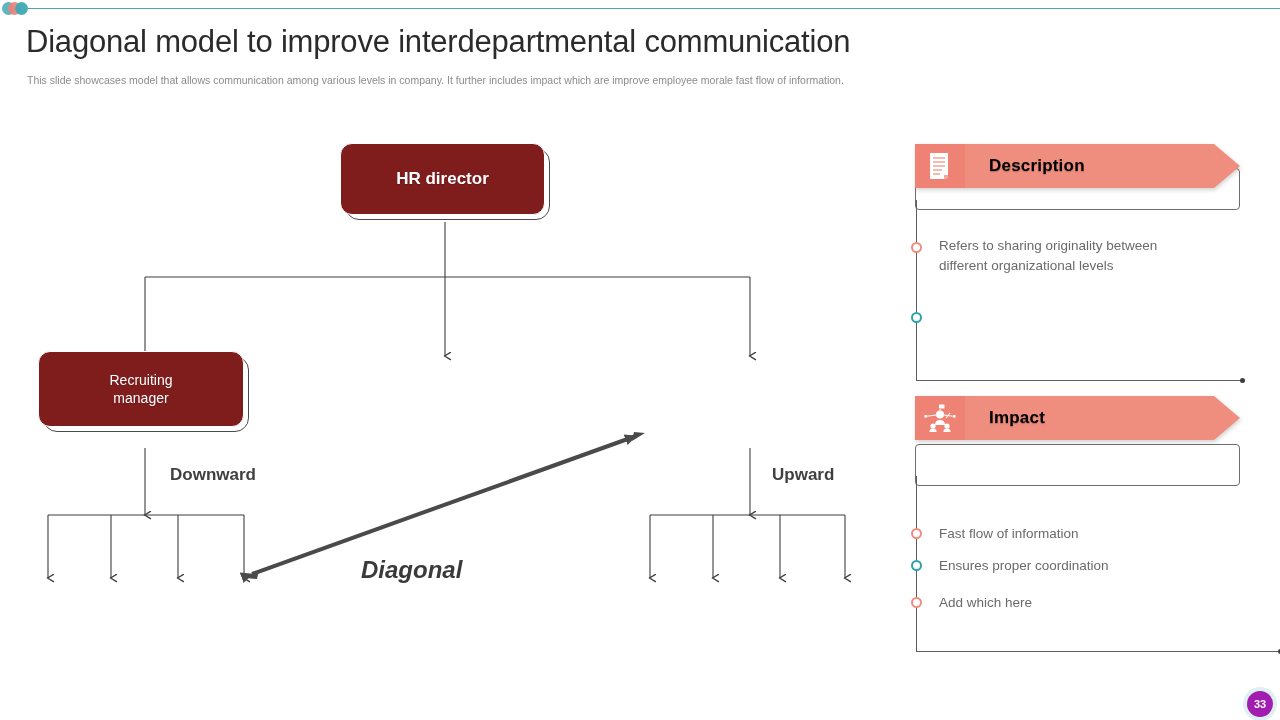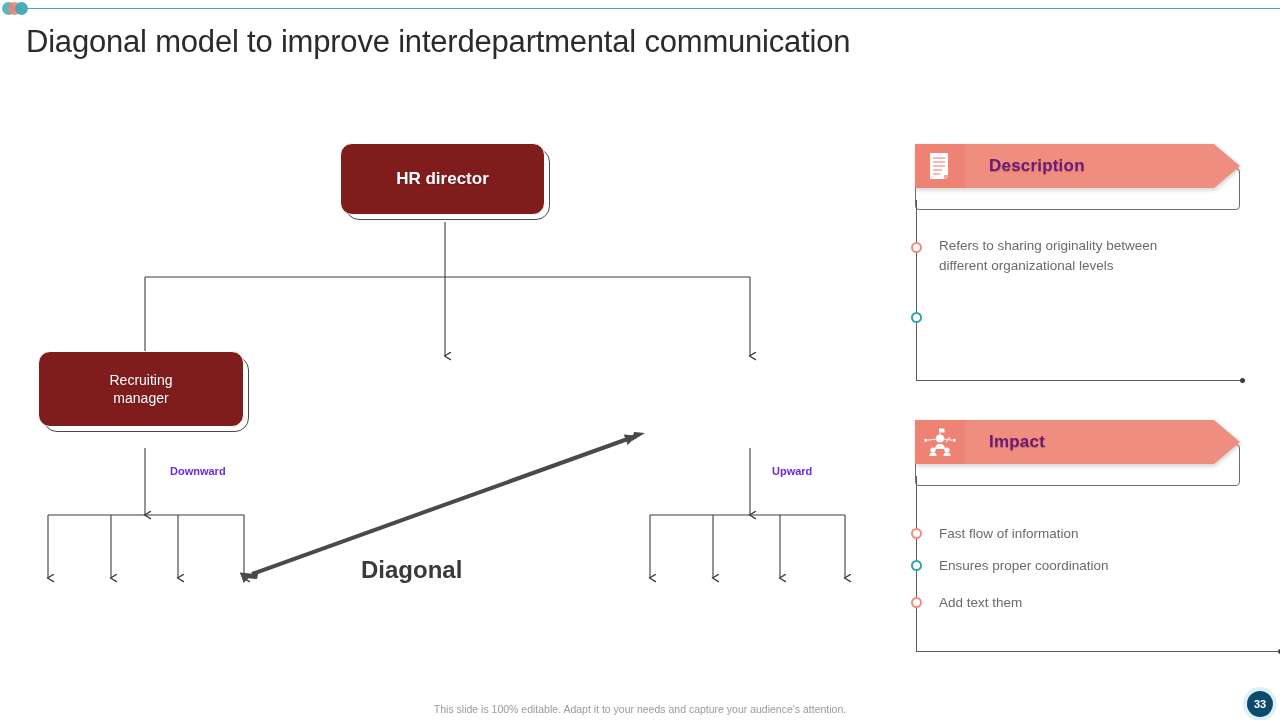--- a/index.html
+++ b/index.html
@@ -41,21 +41,21 @@
     background: #7f1d1d; border: 1px solid #ffffff; border-radius: 12px;
     display: flex; align-items: center; justify-content: center;
     color: #ffffff; text-align: center; line-height: 1.32;
     text-shadow: 0 1px 1px rgba(0,0,0,.18);
   }
   .node.root .fill { font-size: 17px; font-weight: bold; }
   .node.mgr  .fill { font-size: 14px; font-weight: 400; }
 
   
   .flow-label {
-    position: absolute; font-size: 11px; font-weight: bold; color: #6d28d9;
+    position: absolute; font-size: 17px; font-weight: bold; color: #404040;
     white-space: nowrap;
   }
   .diag-label {
     position: absolute; font-size: 24px; font-weight: bold; color: #3a3a3a;
     white-space: nowrap;
   }
 
   svg.lines { position: absolute; left: 0; top: 0; width: 1280px; height: 720px; pointer-events: none; }
 
   
@@ -76,21 +76,21 @@
   }
   .banner .ico {
     width: 50px; background: #ee8274; display: flex; align-items: center; justify-content: center;
   }
   .banner .bar {
     flex: 1; background: #ef8d7f; display: flex; align-items: center;
     padding-left: 24px;
     clip-path: polygon(0 0, calc(100% - 26px) 0, 100% 50%, calc(100% - 26px) 100%, 0 100%);
   }
   .banner .bar span {
-    font-size: 17px; font-weight: bold; color: #701a75;
+    font-size: 17px; font-weight: bold; color: #000000;
     text-shadow: 0 1px 1px rgba(0,0,0,.25); letter-spacing: .2px;
   }
 
   .bullets { position: absolute; }
   .bullet { position: absolute; display: flex; align-items: flex-start; }
   .bullet .dot {
     position: absolute; left: 0; width: 11px; height: 11px; border-radius: 50%;
     background: #ffffff; border: 2.5px solid #ef8d7f;
   }
   .bullet .dot.teal { border-color: #2fa3a8; }
@@ -98,21 +98,21 @@
     margin-left: 28px; font-size: 13.5px; color: #6a6a6a; line-height: 1.45; white-space: pre-line;
   }
 
   
   .footer-note {
     position: absolute; left: 0; top: 703px; width: 1280px; text-align: center;
     font-size: 10.5px; color: #9a9a9a;
   }
   .page-badge {
     position: absolute; left: 1247px; top: 691px; width: 26px; height: 26px;
-    border-radius: 50%; background: #0c4a6e; color: #fff;
+    border-radius: 50%; background: #a21caf; color: #fff;
     display: flex; align-items: center; justify-content: center;
     font-size: 11px; font-weight: bold;
   }
   .page-badge-halo {
     position: absolute; left: 1243px; top: 687px; width: 34px; height: 34px;
     border-radius: 50%; background: rgba(59,164,177,.16);
   }
 </style>
 </head>
 <body>
@@ -120,20 +120,21 @@
 <div id="slide">
 
   <div class="logo-dots">
     <i class="d1"></i>
     <i class="d2"></i>
     <i class="d3"></i>
   </div>
   <div class="top-rule"></div>
 
   <div class="page-title">Diagonal model to improve interdepartmental communication</div>
+  <div class="page-subtitle">This slide showcases model that allows communication among various levels in company. It further includes impact which are improve employee morale fast flow of information.</div>
 
   <svg class="lines" viewBox="0 0 1280 720">
     <defs>
       <marker id="arrowDown" markerWidth="9" markerHeight="9" refX="4.5" refY="7.4" orient="auto" markerUnits="userSpaceOnUse">
         <path d="M0.6,1.5 L4.5,7.8 L8.4,1.5" fill="none" stroke="#3d3d3d" stroke-width="1.3"></path>
       </marker>
       <marker id="arrowDiagA" markerWidth="13" markerHeight="13" refX="11" refY="6.5" orient="auto" markerUnits="userSpaceOnUse">
         <path d="M0,0.8 L12,6.5 L0,12.2 Z" fill="#4a4a4a"></path>
       </marker>
       <marker id="arrowDiagB" markerWidth="13" markerHeight="13" refX="11" refY="6.5" orient="auto" markerUnits="userSpaceOnUse">
@@ -182,21 +183,21 @@
   <div class="node mgr" style="left:38px; top:351px; width:206px; height:76px;">
     <div class="shadowbox"></div>
     <div class="fill" style="white-space:pre-line;">Recruiting
 manager</div>
   </div>
 
 
 
   <div class="flow-label" style="left:170px; top:465px;">Downward</div>
   <div class="flow-label" style="left:772px; top:465px;">Upward</div>
-  <div class="diag-label" style="left:361px; top:556px;">Diagonal</div>
+  <div class="diag-label" style="left:361px; top:556px;font-style:italic;">Diagonal</div>
 
   <div class="panel" style="left:915px; top:168px; width:325px; height:42px;">
     <div class="panel-outline"></div>
   </div>
   <div class="panel-body-rule" style="left:916px; top:200px; width:326px; height:181px;"></div>
   <div class="panel-body-dot" style="left:1240px; top:378px;"></div>
 
   <div class="banner" style="left:915px; top:144px; width:325px;">
     <div class="ico">
       <svg width="26" height="30" viewBox="0 0 26 30" aria-hidden="true">
@@ -226,21 +227,21 @@
       <span class="dot teal" style="top:6px;"></span>
     </div>
   </div>
 
   <div class="panel" style="left:915px; top:444px; width:325px; height:42px;">
     <div class="panel-outline"></div>
   </div>
   <div class="panel-body-rule" style="left:916px; top:476px; width:364px; height:176px;"></div>
   <div class="panel-body-dot" style="left:1278px; top:649px;"></div>
 
-  <div class="banner" style="left:915px; top:420px; width:325px;">
+  <div class="banner" style="left:915px; top:396px; width:325px;">
     <div class="ico">
       <svg width="32" height="30" viewBox="0 0 32 30" aria-hidden="true">
         <g fill="#ffffff">
           <circle cx="16" cy="11.5" r="4"></circle>
           <path d="M11,22 q0,-5 5,-5 q5,0 5,5 z"></path>
           <circle cx="9" cy="23" r="2.6"></circle>
           <path d="M5.4,29 q0,-3.4 3.6,-3.4 q3.6,0 3.6,3.4 z"></path>
           <circle cx="23" cy="23" r="2.6"></circle>
           <path d="M19.4,29 q0,-3.4 3.6,-3.4 q3.6,0 3.6,3.4 z"></path>
           <rect x="15" y="1.5" width="5.5" height="4" rx="0.6"></rect>
@@ -264,21 +265,20 @@
     <div class="bullet" style="top:0; left:0; width:340px;">
       <span class="dot" style="top:4px;"></span>
       <span class="txt">Fast flow of information</span>
     </div>
     <div class="bullet" style="top:32px; left:0; width:340px;text-align:right;">
       <span class="dot teal" style="top:4px;"></span>
       <span class="txt">Ensures proper coordination</span>
     </div>
     <div class="bullet" style="top:69px; left:0; width:340px;">
       <span class="dot" style="top:4px;"></span>
-      <span class="txt">Add text them</span>
-    </div>
-  </div>
-
-  <div class="footer-note">This slide is 100% editable. Adapt it to your needs and capture your audience's attention.</div>
+      <span class="txt">Add which here</span>
+    </div>
+  </div>
+
   <div class="page-badge-halo"></div>
   <div class="page-badge">33</div>
 
 </div>
 
 </body></html>

